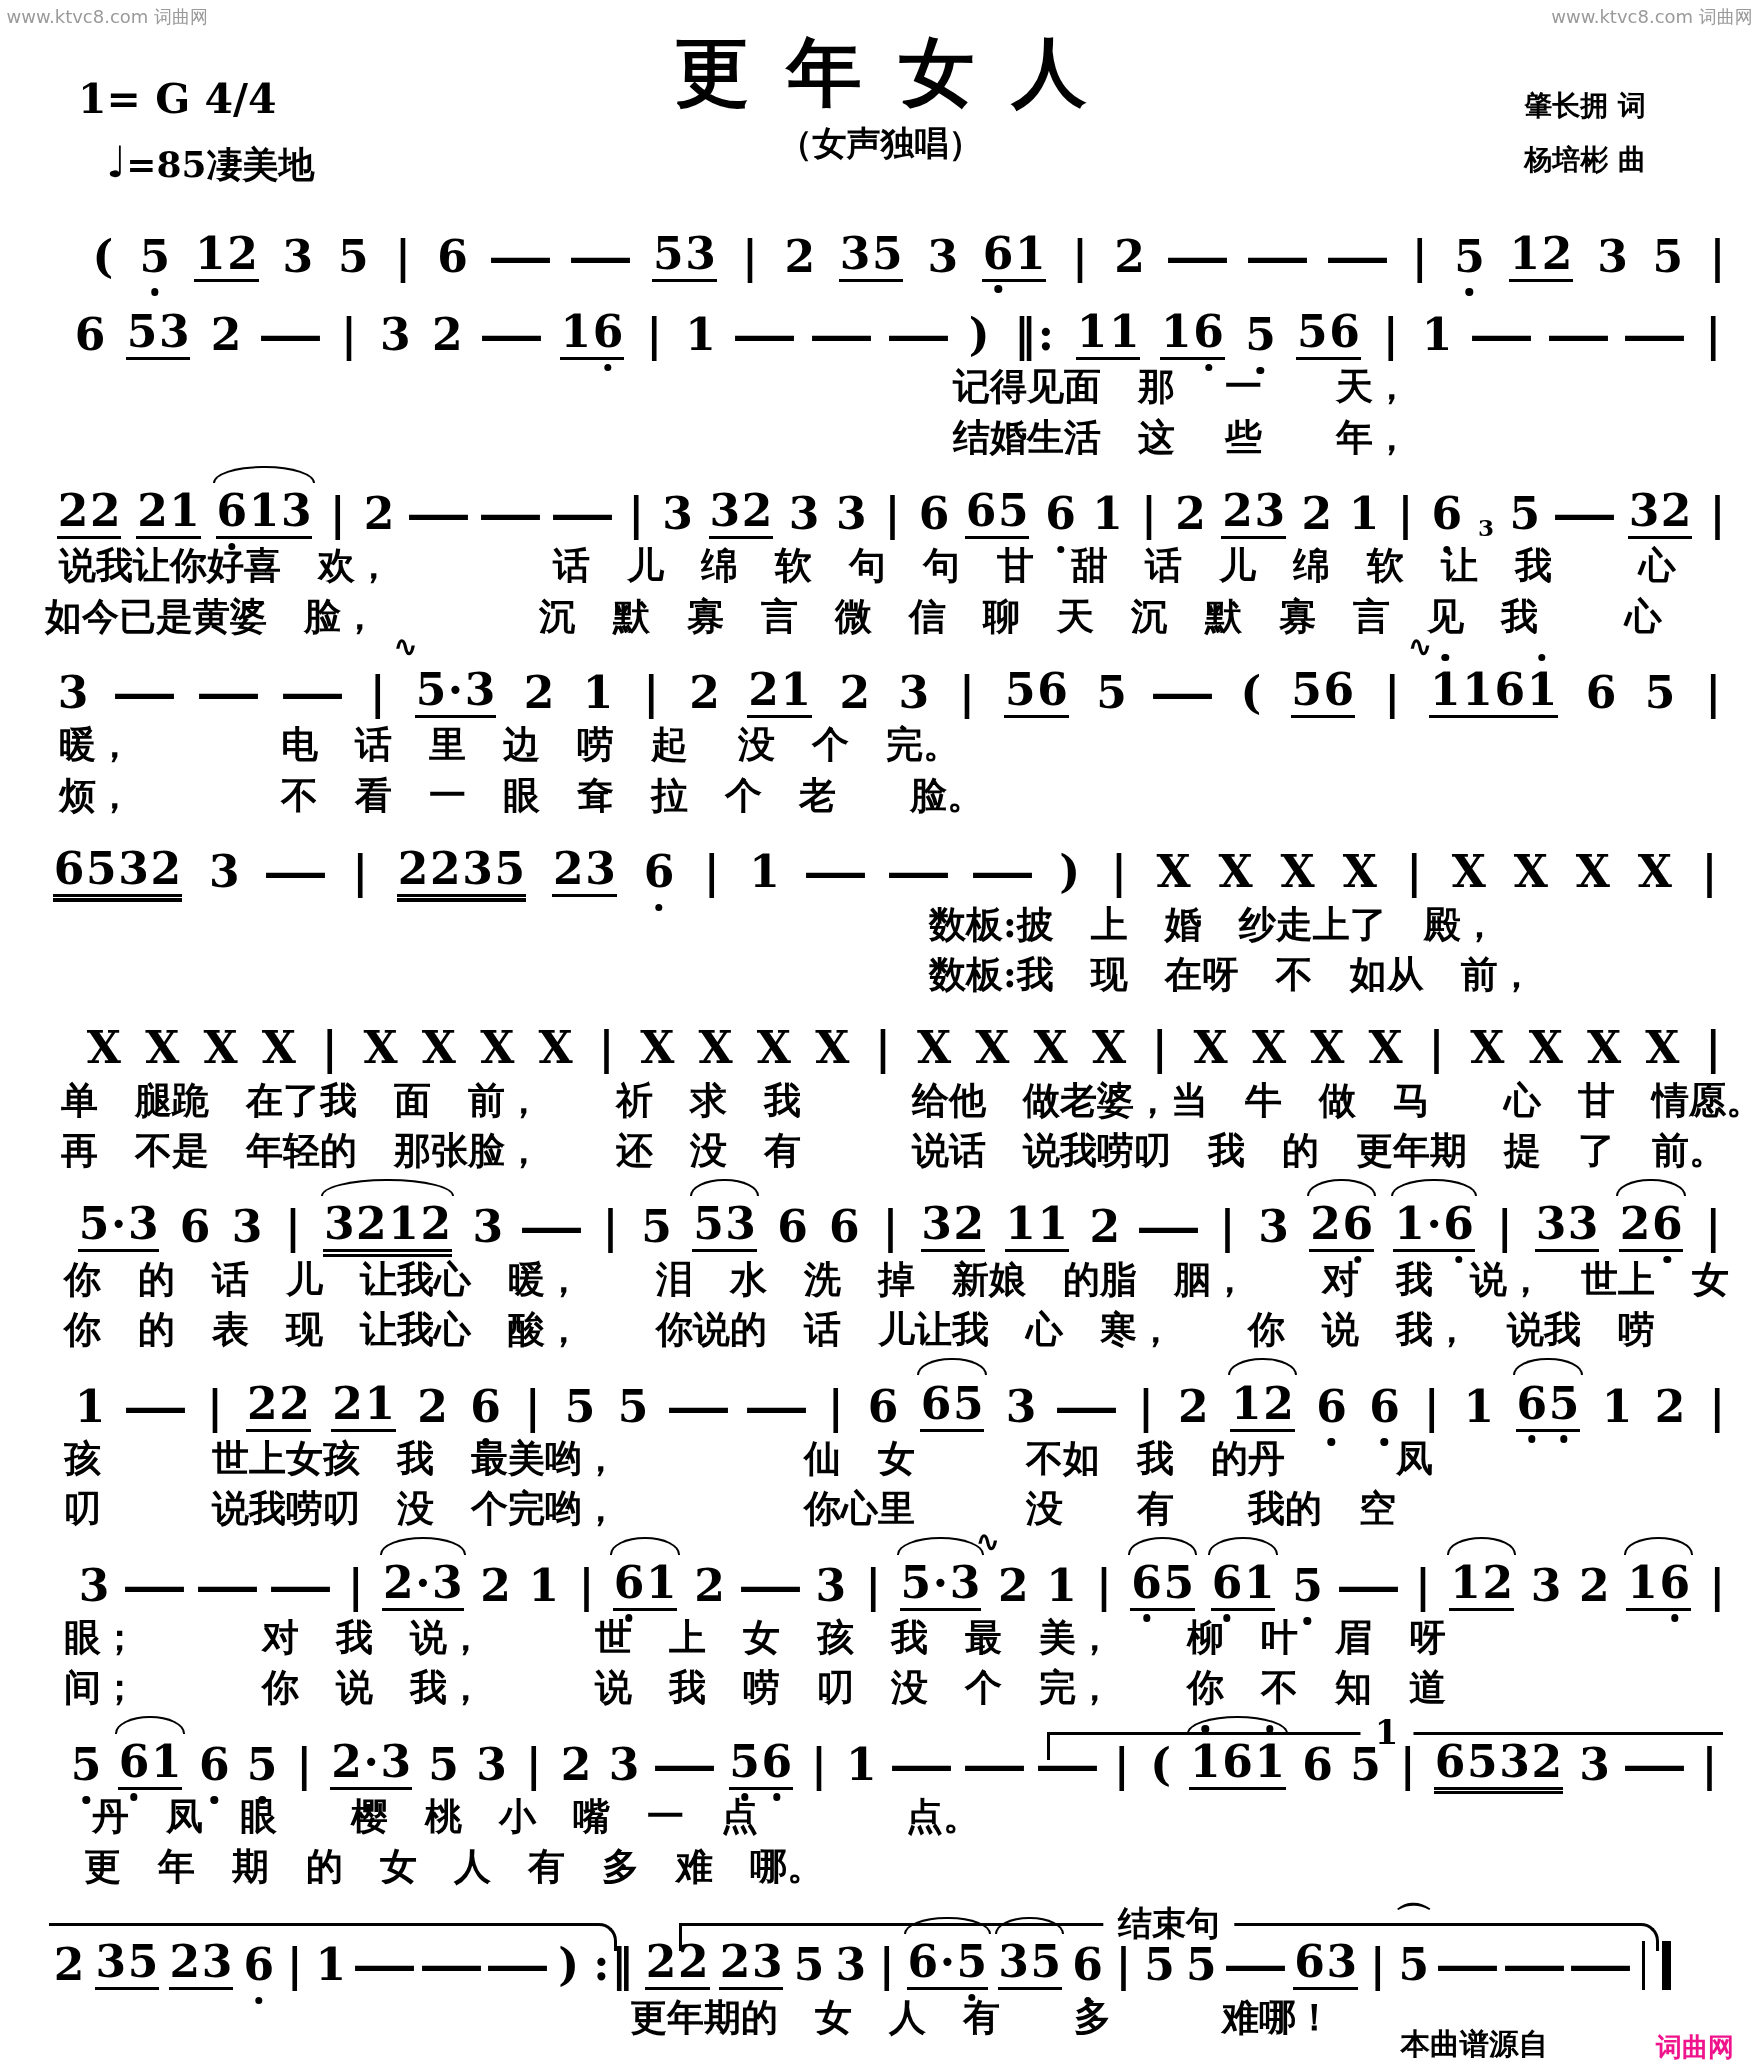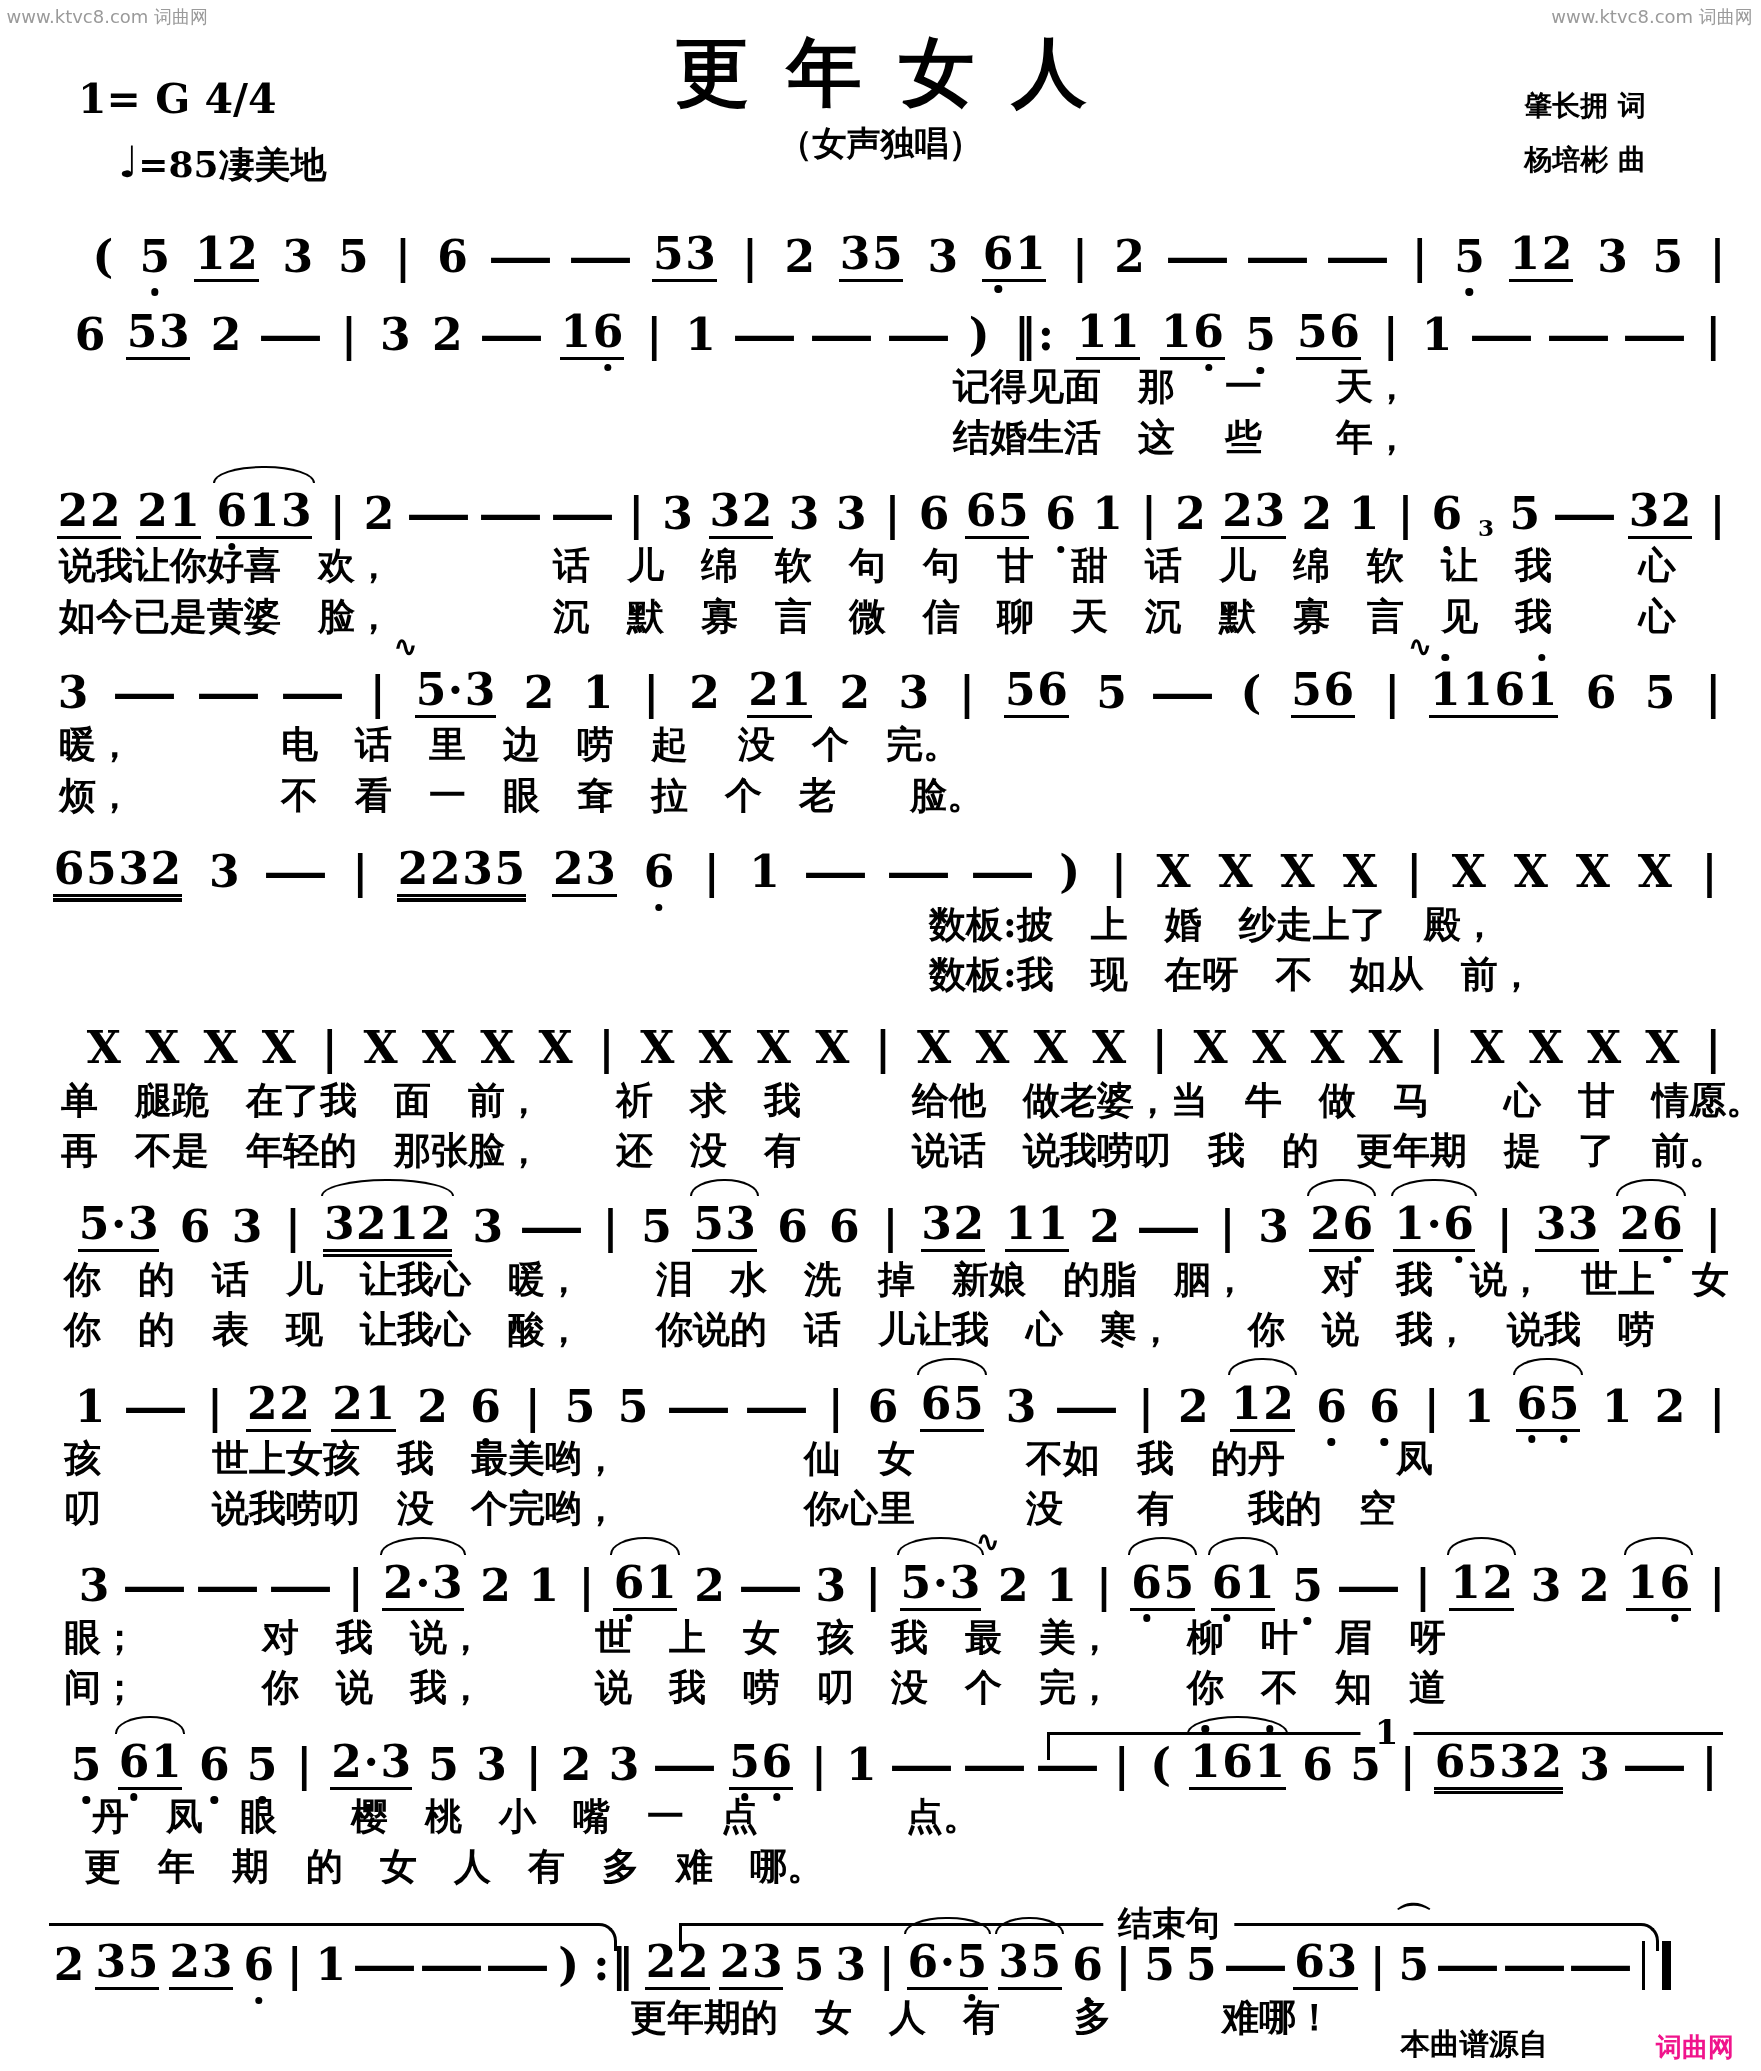--- a/index.html
+++ b/index.html
@@ -9,21 +9,21 @@
              font-size:18px;color:#9a9a9a;}
   #wm-tl{top:4.9px;left:6.5px;}
   #wm-tr{top:4.9px;right:8.2px;}
   
   #header{position:relative;height:203px;}
   #title{position:absolute;top:23px;left:0;width:100%;text-align:center;
          font-size:75px;font-weight:bold;letter-spacing:0.5em;text-indent:0.5em;}
   #subtitle{position:absolute;top:121px;left:0;width:100%;text-align:center;
             font-size:34px;font-weight:bold;}
   #keysig{position:absolute;top:75px;left:78px;font-size:41px;font-weight:bold;}
-  #tempo{position:absolute;top:137px;left:118px;font-size:36px;font-weight:bold;}
+  #tempo{position:absolute;top:137px;left:106px;font-size:36px;font-weight:bold;}
   #tempo .note-glyph{font-size:43px;}
   #credits{position:absolute;top:79px;right:115px;text-align:left;
            font-size:28px;font-weight:bold;line-height:54px;}
   
   #score{position:relative;padding:0 0 0 0;}
   .system{position:relative;margin-bottom:1.6px;}
   .notes-row{display:flex;justify-content:space-between;align-items:flex-end;
              margin-top:24.5px;font-weight:bold;font-size:44px;line-height:51px;}
   .tok{position:relative;display:inline-flex;align-items:flex-end;white-space:nowrap;}
   .tok.u1{border-bottom:3.3px solid #000;}
@@ -351,21 +351,21 @@
           </span>
           <span class="tok u1">
             <span class="ch">3</span>
             <span class="ch">2</span>
           </span>
           <span class="tok bar">
             <span class="ch">|</span>
           </span>
         </div>
         <div class="lyric-row" style="padding-left: 59px;">说我让你好喜　欢，　　　　 话　儿　绵　软　句　句　甘　甜　话　儿　绵　软　让　我　　 心</div>
-        <div class="lyric-row" style="padding-left: 59px;">如今已是黄婆　脸，　　　　 沉　默　寡　言　微　信　聊　天　沉　默　寡　言　见　我　　 心</div>
+        <div class="lyric-row" style="padding-left: 45px;">如今已是黄婆　脸，　　　　 沉　默　寡　言　微　信　聊　天　沉　默　寡　言　见　我　　 心</div>
       </div>
       <div class="system">
         <div class="notes-row" style="padding-left: 57px; padding-right: 37px;">
           <span class="tok">
             <span class="ch">3</span>
           </span>
           <span class="tok dash">
             <span class="ch">—</span>
           </span>
           <span class="tok dash">

